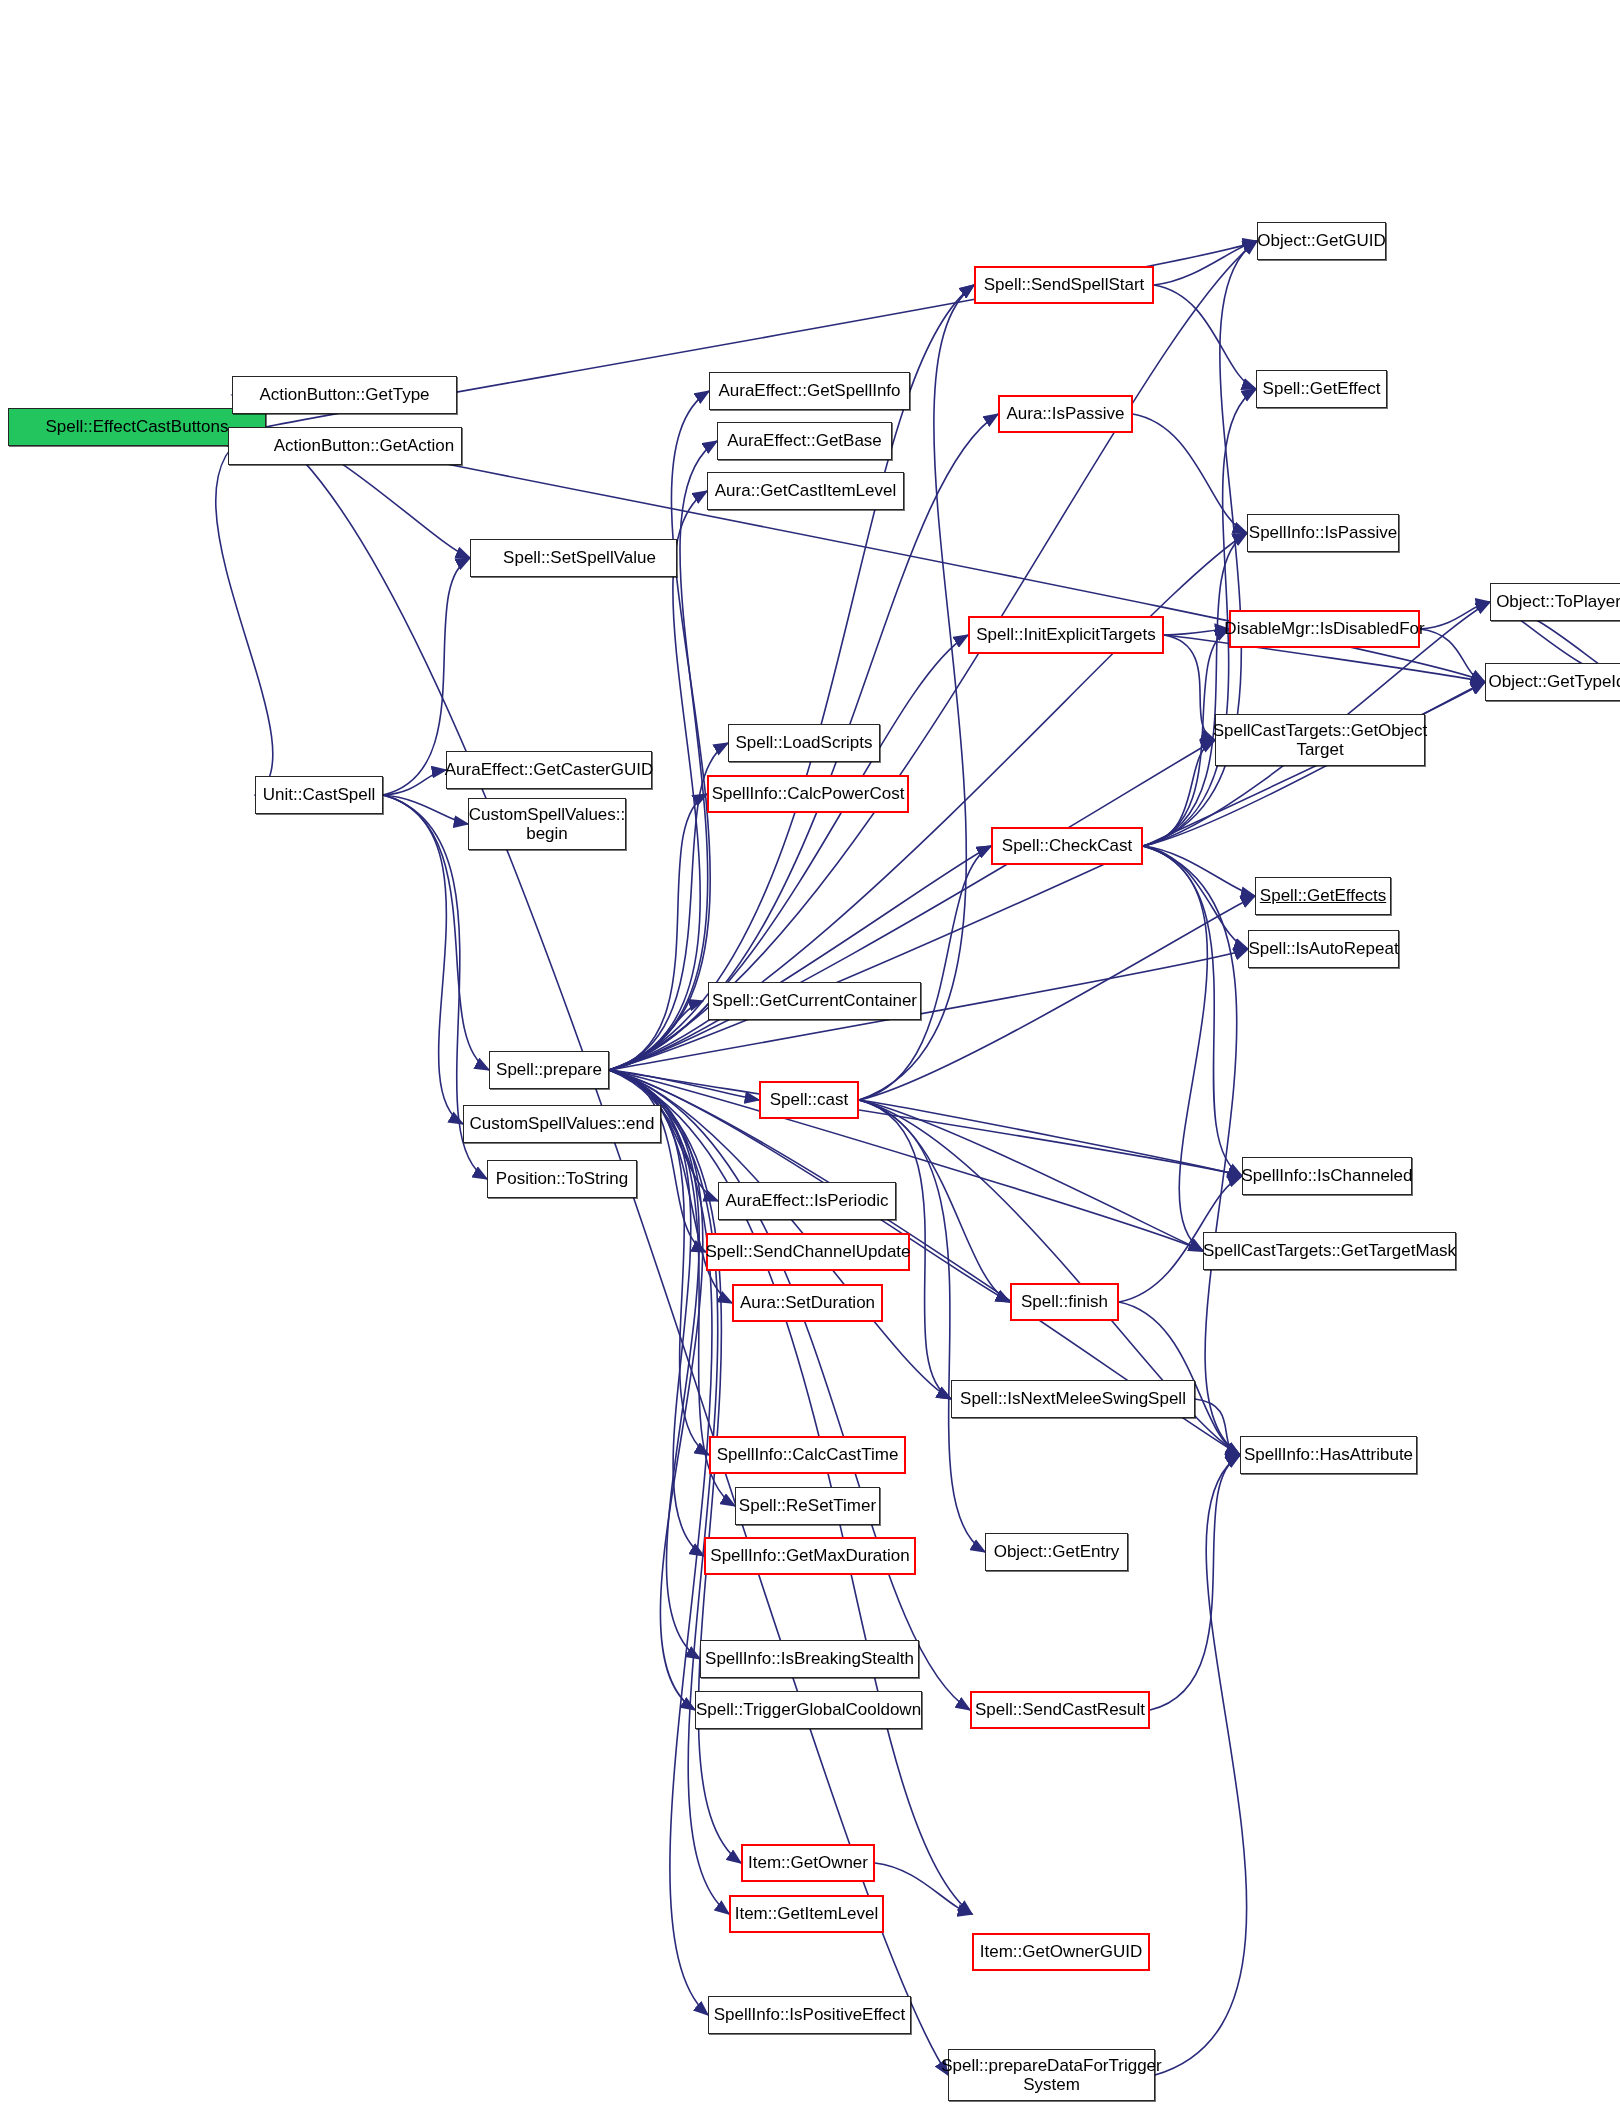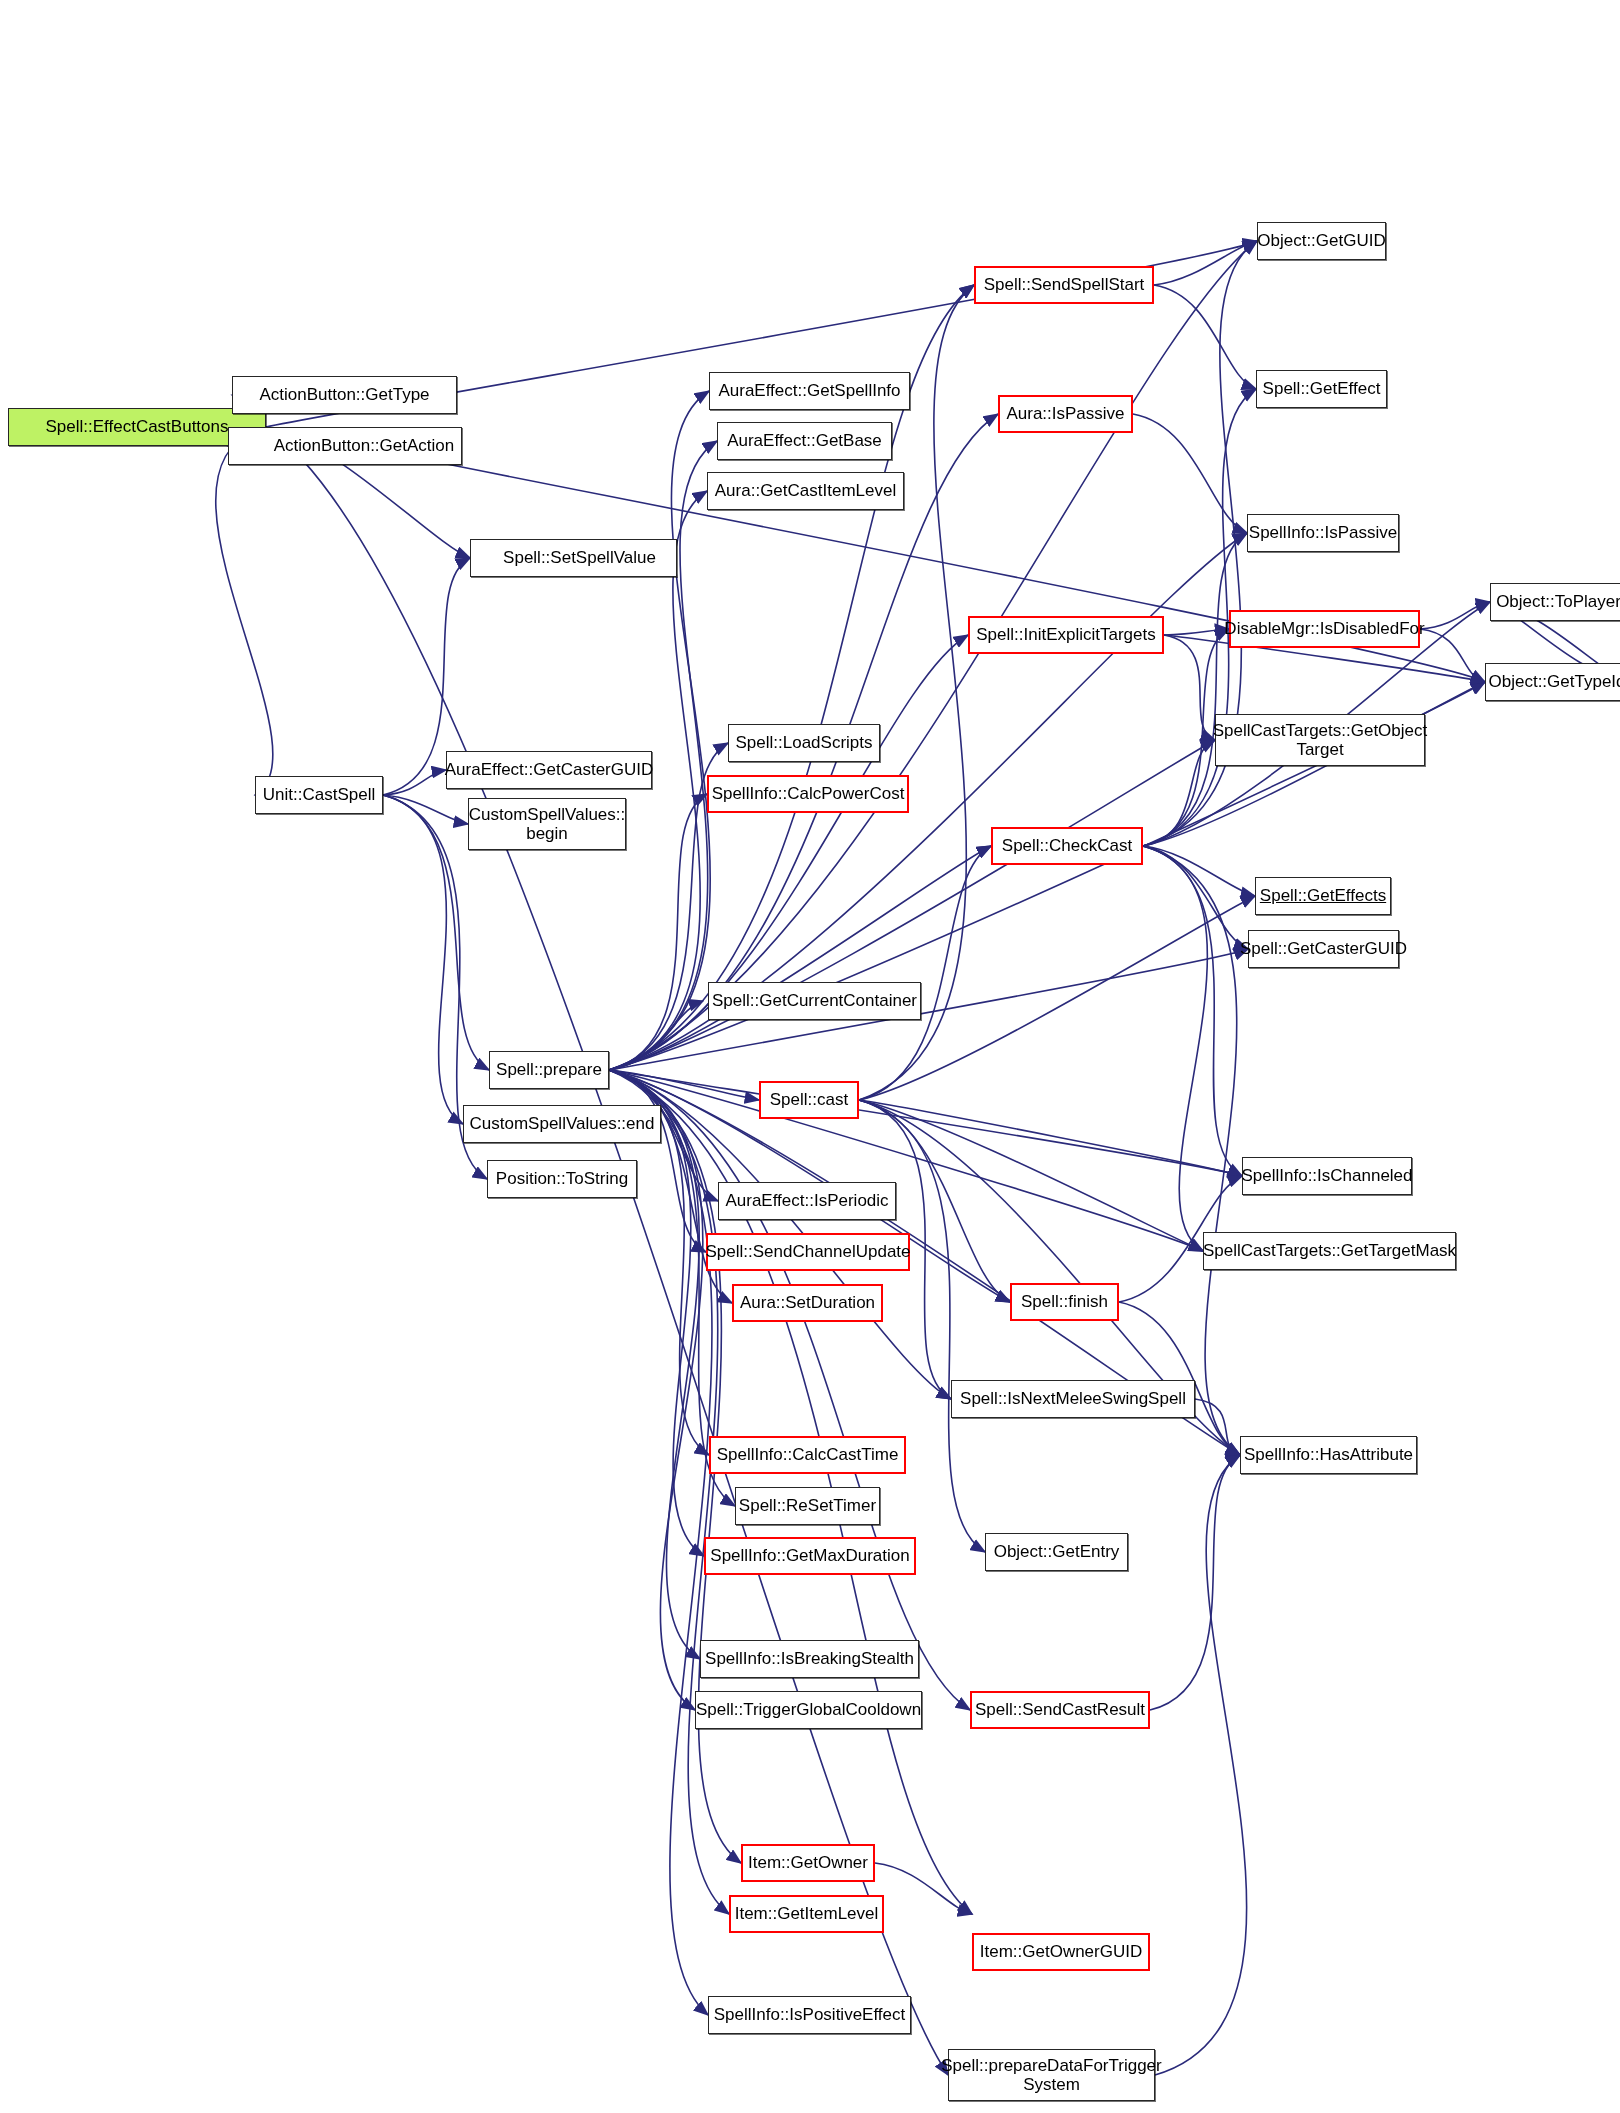--- a/index.html
+++ b/index.html
@@ -38,21 +38,21 @@
     white-space: pre-line;
     padding: 0 4px;
     z-index: 5;
     box-shadow: 1px 1px 0 0 rgba(0,0,0,0.55);
   }
   .node.red {
     border: 2px solid #ff0000;
     box-shadow: none;
   }
   .node.root {
-    background: #bef264;
+    background: #22c55e;
     border: 1px solid #262626;
   }
 </style>
 </head>
 <body>
 
 <div id="canvas">
   <svg id="edges" viewBox="0 0 1620 2113">
     <defs>
       <marker id="arw" markerWidth="10" markerHeight="8" refX="9" refY="4" orient="auto" markerUnits="strokeWidth">
@@ -186,19 +186,19 @@
     <div class="node red" style="left: 972px; top: 1895px; width: 178px; height: 38px; margin-top: 38px;">Item::GetOwnerGUID</div>
     <div class="node" style="left: 948px; top: 2049px; width: 207px; height: 52px;">Spell::prepareDataForTrigger
 System</div>
     <div class="node" style="left: 1257px; top: 222px; width: 129px; height: 38px;">Object::GetGUID</div>
     <div class="node" style="left: 1256px; top: 370px; width: 131px; height: 38px;">Spell::GetEffect</div>
     <div class="node" style="left: 1247px; top: 514px; width: 152px; height: 38px;">SpellInfo::IsPassive</div>
     <div class="node red" style="left: 1229px; top: 610px; width: 191px; height: 38px;">DisableMgr::IsDisabledFor</div>
     <div class="node" style="left: 1215px; top: 714px; width: 210px; height: 52px;">SpellCastTargets::GetObject
 Target</div>
     <div class="node" style="left: 1255px; top: 877px; width: 136px; height: 38px; text-decoration: underline;">Spell::GetEffects</div>
-    <div class="node" style="left: 1248px; top: 930px; width: 151px; height: 38px;">Spell::GetCasterGUID</div>
+    <div class="node" style="left: 1248px; top: 930px; width: 151px; height: 38px;">Spell::IsAutoRepeat</div>
     <div class="node" style="left: 1242px; top: 1157px; width: 170px; height: 38px;">SpellInfo::IsChanneled</div>
     <div class="node" style="left: 1203px; top: 1232px; width: 253px; height: 38px; text-align: center;">SpellCastTargets::GetTargetMask</div>
     <div class="node" style="left: 1240px; top: 1436px; width: 177px; height: 38px;">SpellInfo::HasAttribute</div>
     <div class="node" style="left: 1490px; top: 583px; width: 137px; height: 38px;">Object::ToPlayer</div>
     <div class="node" style="left: 1485px; top: 663px; width: 144px; height: 38px;">Object::GetTypeId</div>
   </div>
 
 </body></html>

